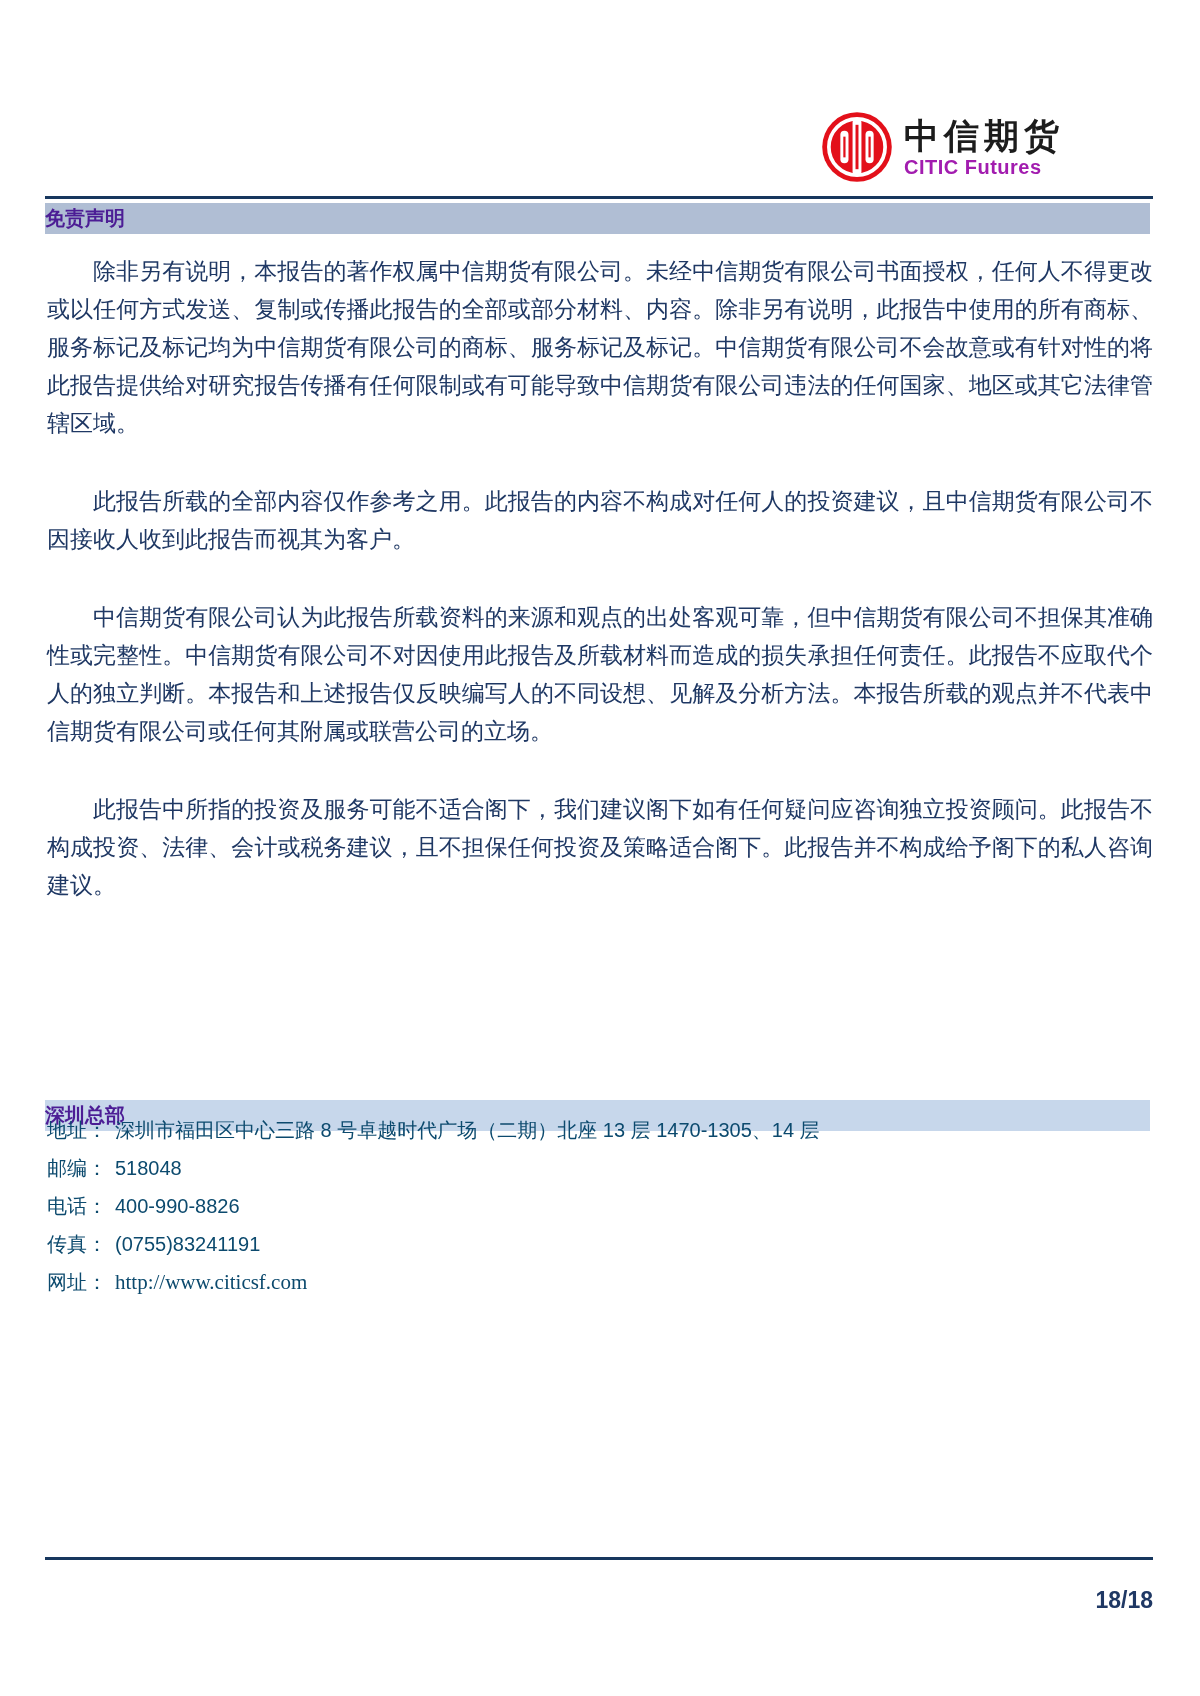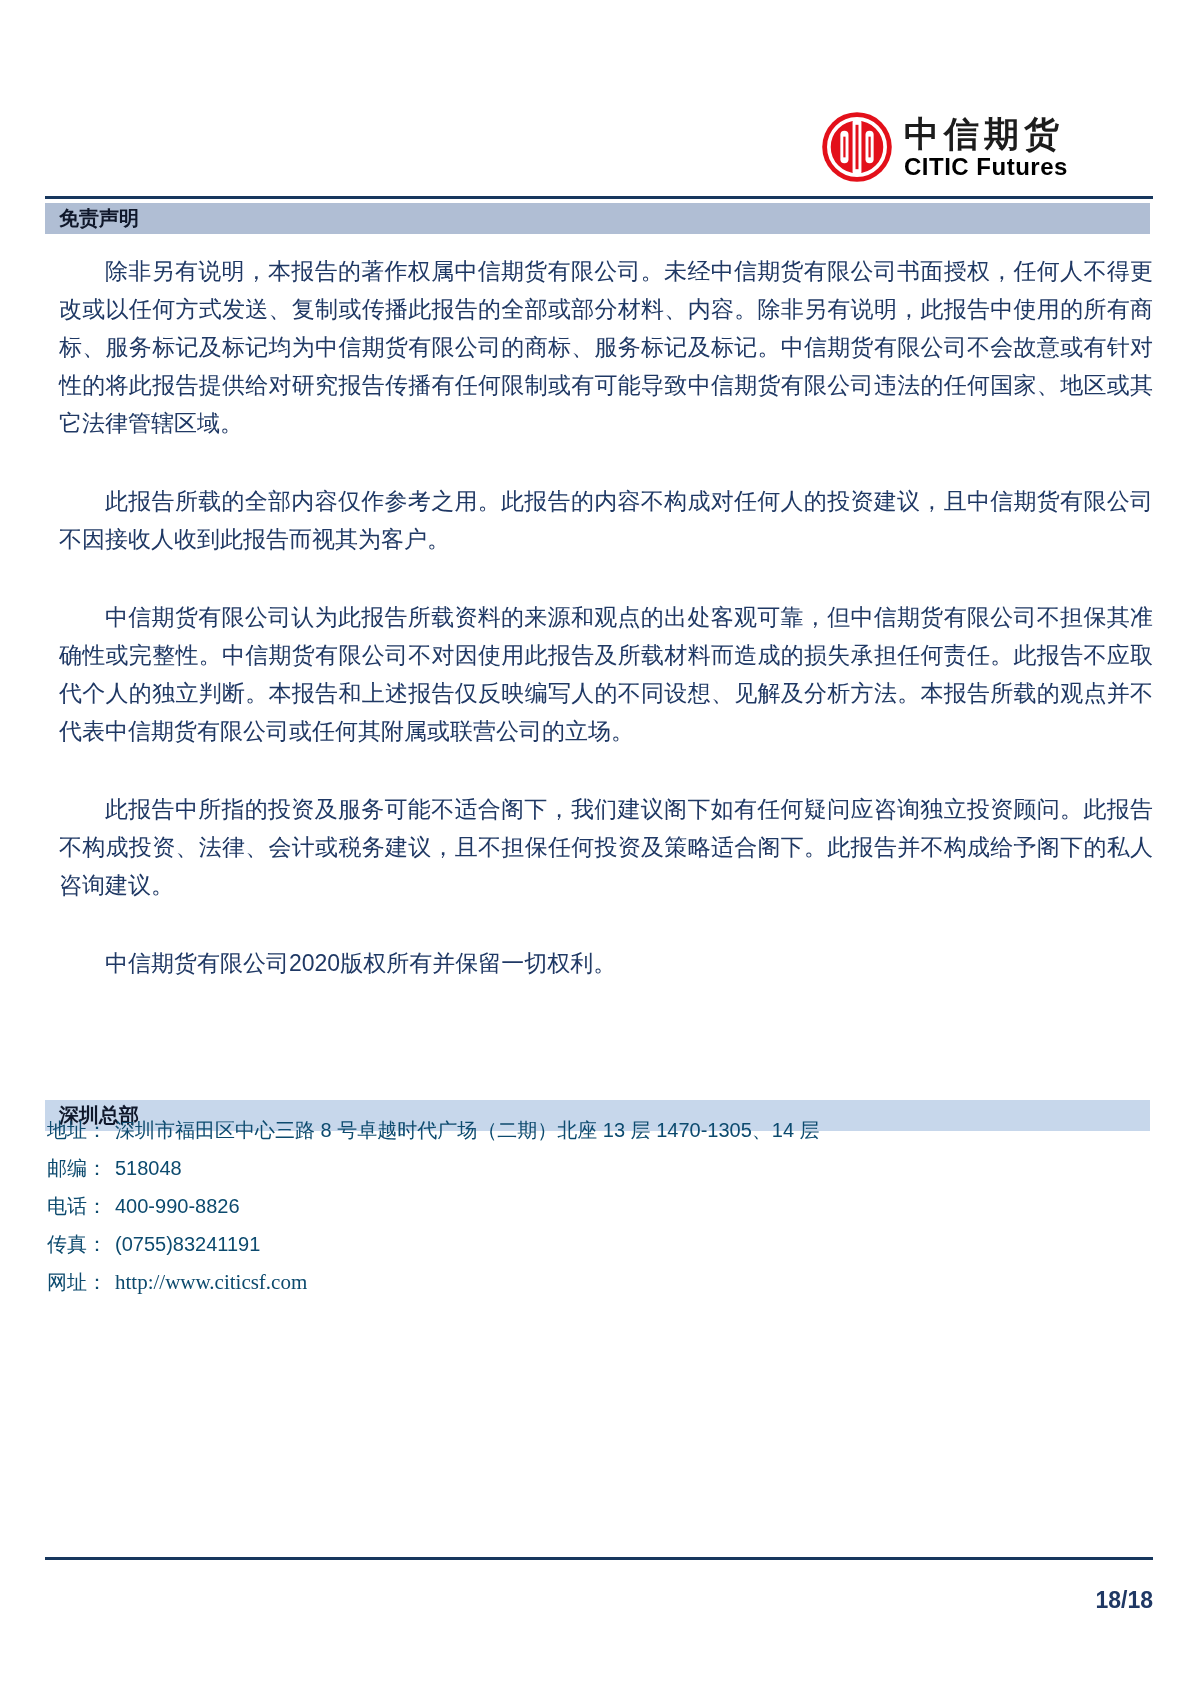--- a/index.html
+++ b/index.html
@@ -18,43 +18,43 @@
     font-size: 20px; font-weight: bold; color: #17375e;
     letter-spacing: 1px; white-space: nowrap;
   }
   .logo {
     position: absolute; left: 820px; top: 110px;
     display: flex; align-items: center; gap: 10px;
   }
   .logo-emblem { width: 74px; height: 74px; flex: 0 0 auto; }
   .logo-text { display: flex; flex-direction: column; line-height: 1; }
   .logo-cn { font-size: 35px; font-weight: bold; color: #1c1c1c; letter-spacing: 5px; white-space: nowrap; }
-  .logo-en { font-size: 24px; font-weight: bold; color: #000000; margin-top: 4px; letter-spacing: 0.5px; white-space: nowrap; }
+  .logo-en { font-size: 20px; font-weight: bold; color: #a21caf; margin-top: 4px; letter-spacing: 0.5px; white-space: nowrap; }
 
   .header-rule {
     position: absolute; left: 45px; top: 196px;
     width: 1108px; height: 3px; background: #17375e;
   }
 
   
   .banner {
     position: absolute; left: 45px; width: 1105px; height: 31px;
-    font-size: 20px; font-weight: bold; color: #0f172a;
-    line-height: 31px; padding-left: 14px;
+    font-size: 20px; font-weight: bold; color: #4c1d95;
+    line-height: 31px; padding-left: 0;
   }
   .banner-disclaimer { top: 203px; background: #b0bed4; }
   .banner-office { top: 1100px; background: #c7d7eb; }
 
   
   .disclaimer-body {
     position: absolute; left: 47px; top: 252px; width: 1106px;
     font-size: 23px; line-height: 38px; color: #1f3864;
     text-align: justify;
   }
-  .disclaimer-body p { text-indent: 2em; margin: 0 0 40px 12px; }
+  .disclaimer-body p { text-indent: 2em; margin: 0 0 40px 0; }
 
   
   .contacts {
     position: absolute; left: 47px; top: 1094px; width: 1106px;
     font-size: 20px; color: #0c4a6e; margin-top: 17px;
   }
   .contact-row { display: flex; align-items: baseline; height: 38px; line-height: 38px; }
   .contact-label { white-space: nowrap; margin-right: 8px; }
   .contact-value { white-space: nowrap; }
   .contact-value.serif { font-family: "Liberation Serif", serif; font-size: 21px; }
@@ -96,21 +96,20 @@
 
   <div class="header-rule"></div>
 
   <div class="banner banner-disclaimer">免责声明</div>
 
   <div class="disclaimer-body">
     <p>除非另有说明，本报告的著作权属中信期货有限公司。未经中信期货有限公司书面授权，任何人不得更改或以任何方式发送、复制或传播此报告的全部或部分材料、内容。除非另有说明，此报告中使用的所有商标、服务标记及标记均为中信期货有限公司的商标、服务标记及标记。中信期货有限公司不会故意或有针对性的将此报告提供给对研究报告传播有任何限制或有可能导致中信期货有限公司违法的任何国家、地区或其它法律管辖区域。</p>
     <p>此报告所载的全部内容仅作参考之用。此报告的内容不构成对任何人的投资建议，且中信期货有限公司不因接收人收到此报告而视其为客户。</p>
     <p>中信期货有限公司认为此报告所载资料的来源和观点的出处客观可靠，但中信期货有限公司不担保其准确性或完整性。中信期货有限公司不对因使用此报告及所载材料而造成的损失承担任何责任。此报告不应取代个人的独立判断。本报告和上述报告仅反映编写人的不同设想、见解及分析方法。本报告所载的观点并不代表中信期货有限公司或任何其附属或联营公司的立场。</p>
     <p>此报告中所指的投资及服务可能不适合阁下，我们建议阁下如有任何疑问应咨询独立投资顾问。此报告不构成投资、法律、会计或税务建议，且不担保任何投资及策略适合阁下。此报告并不构成给予阁下的私人咨询建议。</p>
-    <p>中信期货有限公司2020版权所有并保留一切权利。</p>
   </div>
 
   <div class="banner banner-office">深圳总部</div>
 
   <div class="contacts">
     <div class="contact-row">
       <span class="contact-label">地址：</span>
       <span class="contact-value">深圳市福田区中心三路 8 号卓越时代广场（二期）北座 13 层 1470-1305、14 层</span>
     </div>
     <div class="contact-row">

